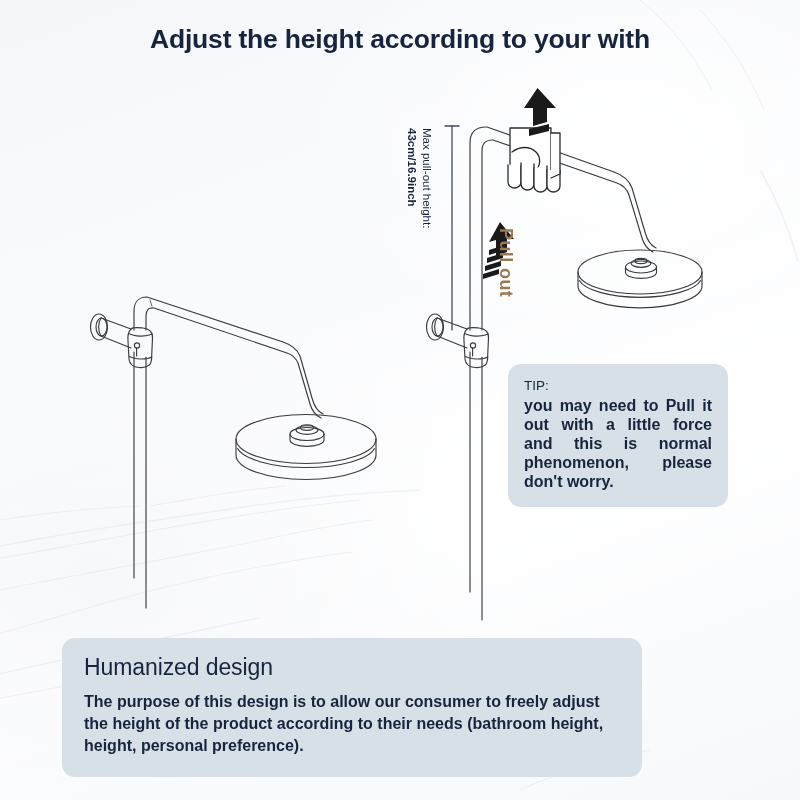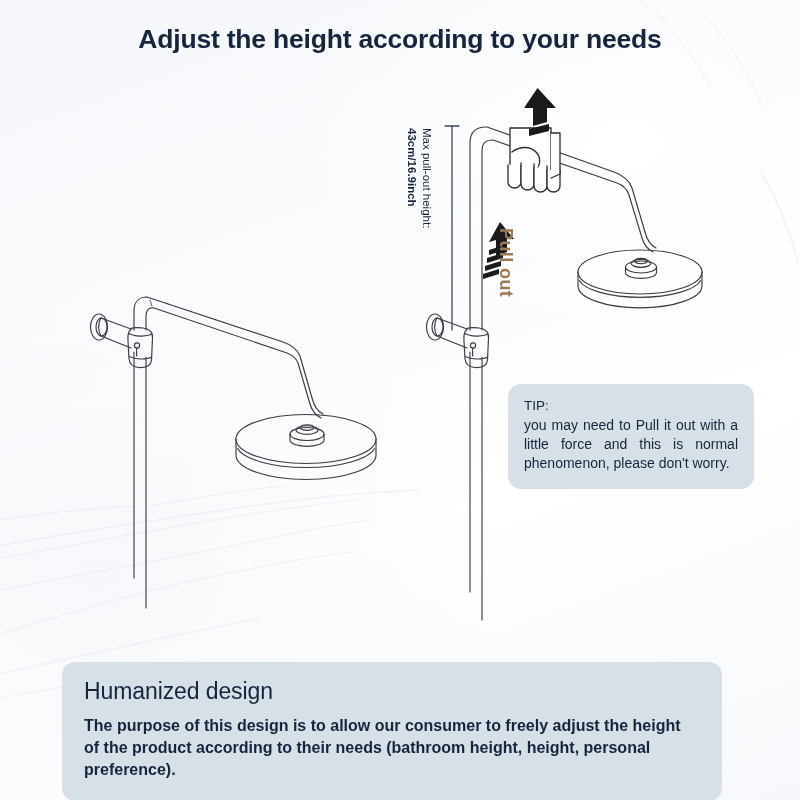--- a/index.html
+++ b/index.html
@@ -80,52 +80,50 @@
     font-weight: 700;
     letter-spacing: 0.4px;
     white-space: nowrap;
   }
 
   
   .tipbox {
     position: absolute;
     left: 508px;
     top: 364px;
-    width: 246px;
+    width: 220px;
     padding: 14px 16px 16px 16px;
     box-sizing: border-box;
     background: #d7e0e7;
     border-radius: 13px;
     color: #16243d;
-    margin-top: 20px;
   }
   .tipbox .tip-title {
     font-size: 13.5px;
     font-weight: 400;
     margin-bottom: 3px;
   }
   .tipbox .tip-body {
-    font-size: 14px;
-    font-weight: 400;
+    font-size: 16px;
+    font-weight: 700;
     line-height: 19px;
     text-align: justify;
   }
 
   
   .panel {
     position: absolute;
     left: 62px;
     top: 638px;
-    width: 660px;
+    width: 580px;
     padding: 16px 22px 20px 22px;
     box-sizing: border-box;
     background: #d7e0e7;
     border-radius: 13px;
     color: #16243d;
-    margin-top: 24px;
   }
   .panel h2 {
     margin: 0 0 10px 0;
     font-size: 23px;
     font-weight: 400;
     letter-spacing: -0.1px;
   }
   .panel p {
     margin: 0;
     font-size: 16px;
@@ -151,21 +149,21 @@
       <path d="M640,0 C672,26 694,56 712,90"></path>
       <path d="M700,10 C728,40 748,72 764,110"></path>
     </g>
     <g fill="none" stroke="#e8edf4" stroke-width="1.6" opacity="0.7">
       <path d="M-10,548 C80,530 160,520 250,506 C320,496 372,492 420,490"></path>
       <path d="M-10,676 C80,656 170,636 260,618"></path>
       <path d="M760,170 C778,200 790,232 798,262"></path>
     </g>
   </svg>
 
-  <div class="title">Adjust the height according to your needs</div>
+  <div class="title">Adjust the height according to your with</div>
 
   <svg id="art" viewBox="0 0 800 800">
 
     <g fill="none" stroke="#3b3b42" stroke-width="1.15" stroke-linecap="round" stroke-linejoin="round">
 
       <g>
         <line x1="134" y1="352" x2="134" y2="578"></line>
         <line x1="146" y1="357" x2="146" y2="608"></line>
       </g>
 

